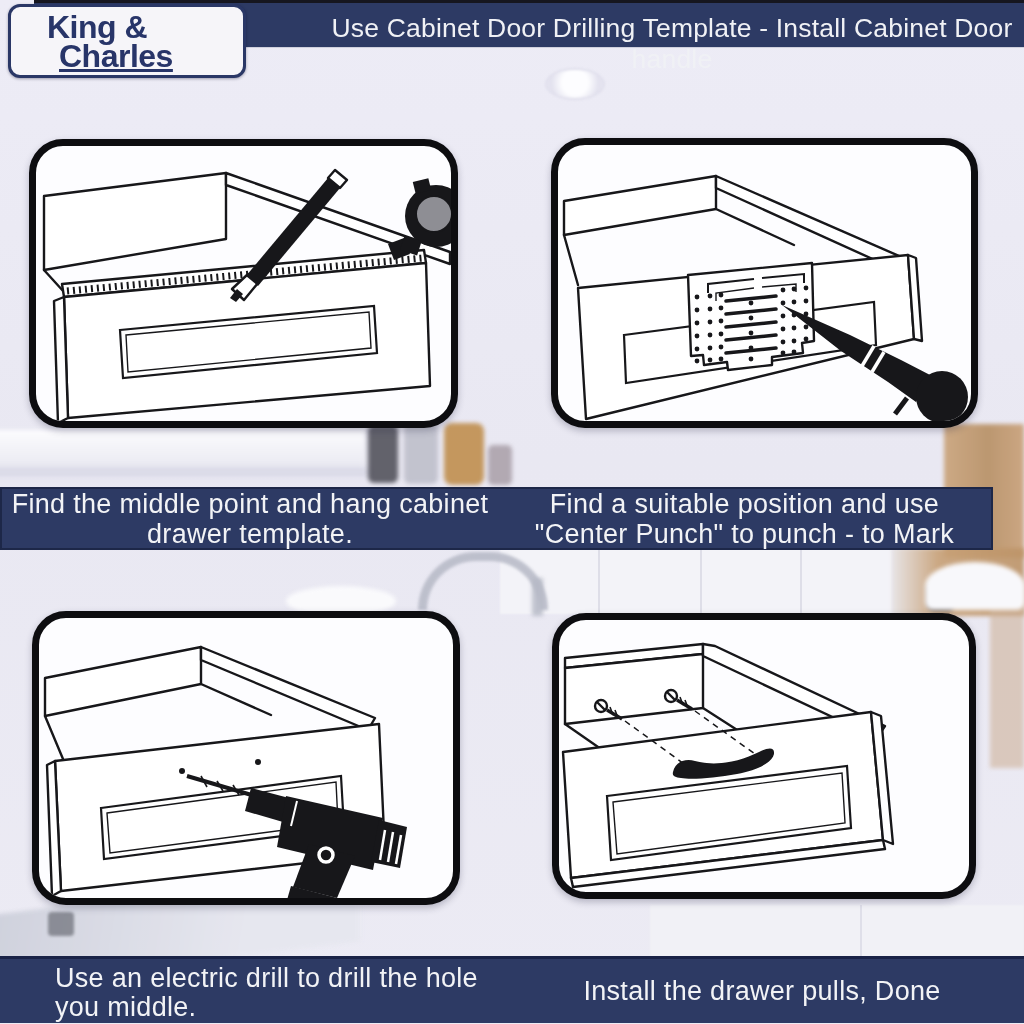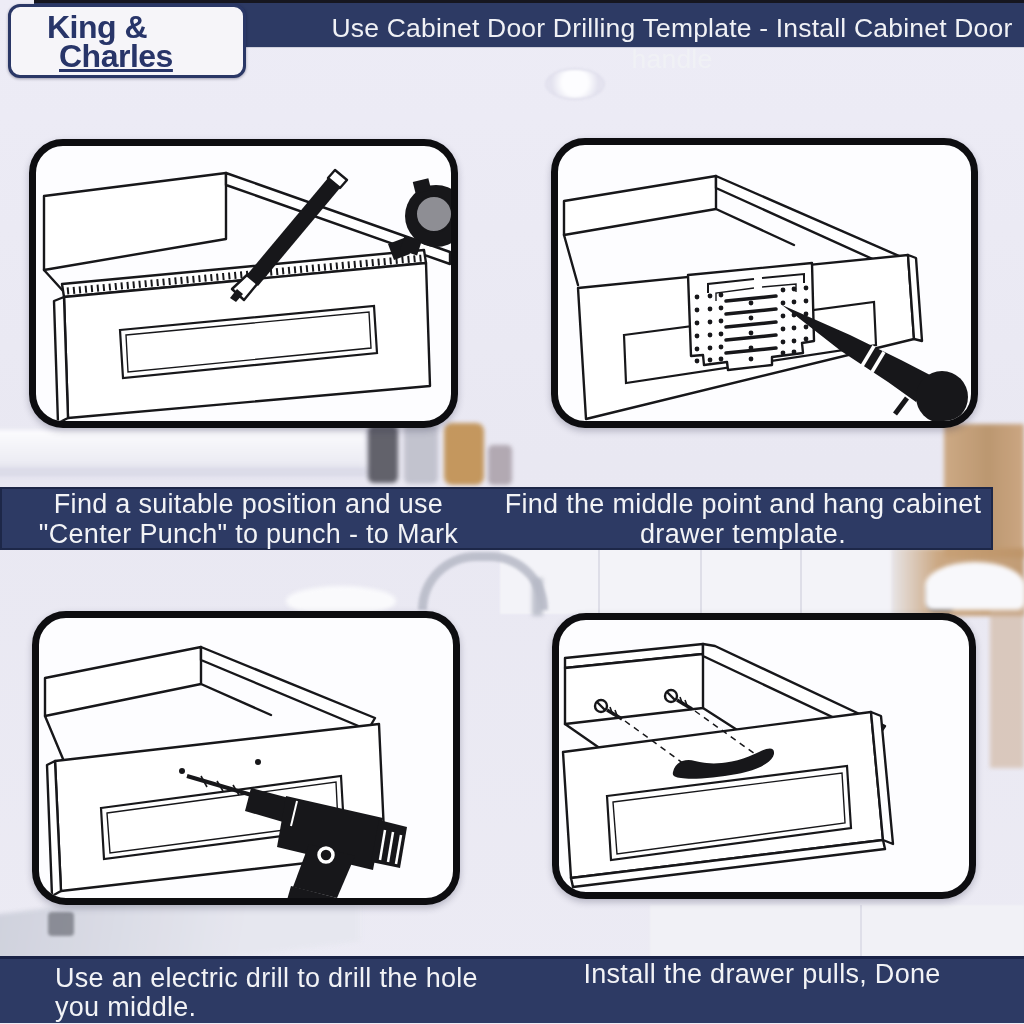--- a/index.html
+++ b/index.html
@@ -61,21 +61,21 @@
 
   
   .band{position:absolute;background:#2d3a64;color:#f2f3f6;}
   .band-row1{left:0;top:487px;width:993px;height:63px;border:2px solid #1d2748;display:flex;}
   .band-row1 .cap{display:flex;flex-direction:column;justify-content:center;align-items:center;
     font-size:27px;line-height:30px;letter-spacing:.3px;}
   .cap-1{width:497px;}
   .cap-2{width:494px;}
   .band-row2{left:0;top:956px;width:1024px;height:67px;border-top:3px solid #1a2347;}
   .cap-3{position:absolute;left:55px;top:5px;width:470px;font-size:27px;line-height:29px;letter-spacing:.3px;}
-  .cap-4{position:absolute;left:512px;top:0;width:500px;height:100%;display:flex;
+  .cap-4{position:absolute;left:512px;top:0;width:500px;height:100%;display:flex;align-items:center;
     justify-content:center;font-size:27px;letter-spacing:.3px;}
 
   .art{stroke:#17171a;stroke-width:2.4;fill:#ffffff;stroke-linejoin:round;stroke-linecap:round;}
   .art-thin{stroke:#17171a;stroke-width:1.4;fill:none;}
   .art-black{fill:#17171a;stroke:none;}
 </style>
 </head>
 <body>
 
 <div class="stage">
@@ -294,27 +294,27 @@
         <line class="art" x1="108" y1="72" x2="116" y2="80" stroke-width="1.8"></line>
         <line x1="118" y1="80" x2="133" y2="89" stroke="#17171a" stroke-width="3.4"></line>
         <line x1="121" y1="77" x2="124" y2="85" stroke="#17171a" stroke-width="1.6"></line>
         <line x1="126" y1="80" x2="129" y2="88" stroke="#17171a" stroke-width="1.6"></line>
         <line x1="136" y1="91" x2="196" y2="134" stroke="#17171a" stroke-width="1.5" stroke-dasharray="6 5"></line>
       </g>
     </svg>
   </div>
 
   <div class="band band-row1">
+    <div class="cap cap-1">
+      <div>Find the middle point and hang cabinet</div>
+      <div>drawer template.</div>
+    </div>
     <div class="cap cap-2">
       <div>Find a suitable position and use</div>
       <div>"Center Punch" to punch - to Mark</div>
-    </div>
-    <div class="cap cap-1">
-      <div>Find the middle point and hang cabinet</div>
-      <div>drawer template.</div>
     </div>
   </div>
 
   <div class="band band-row2">
     <div class="cap-3">
       <div>Use an electric drill to drill the hole</div>
       <div>you middle.</div>
     </div>
     <div class="cap-4">
       <div>Install the drawer pulls, Done</div>

